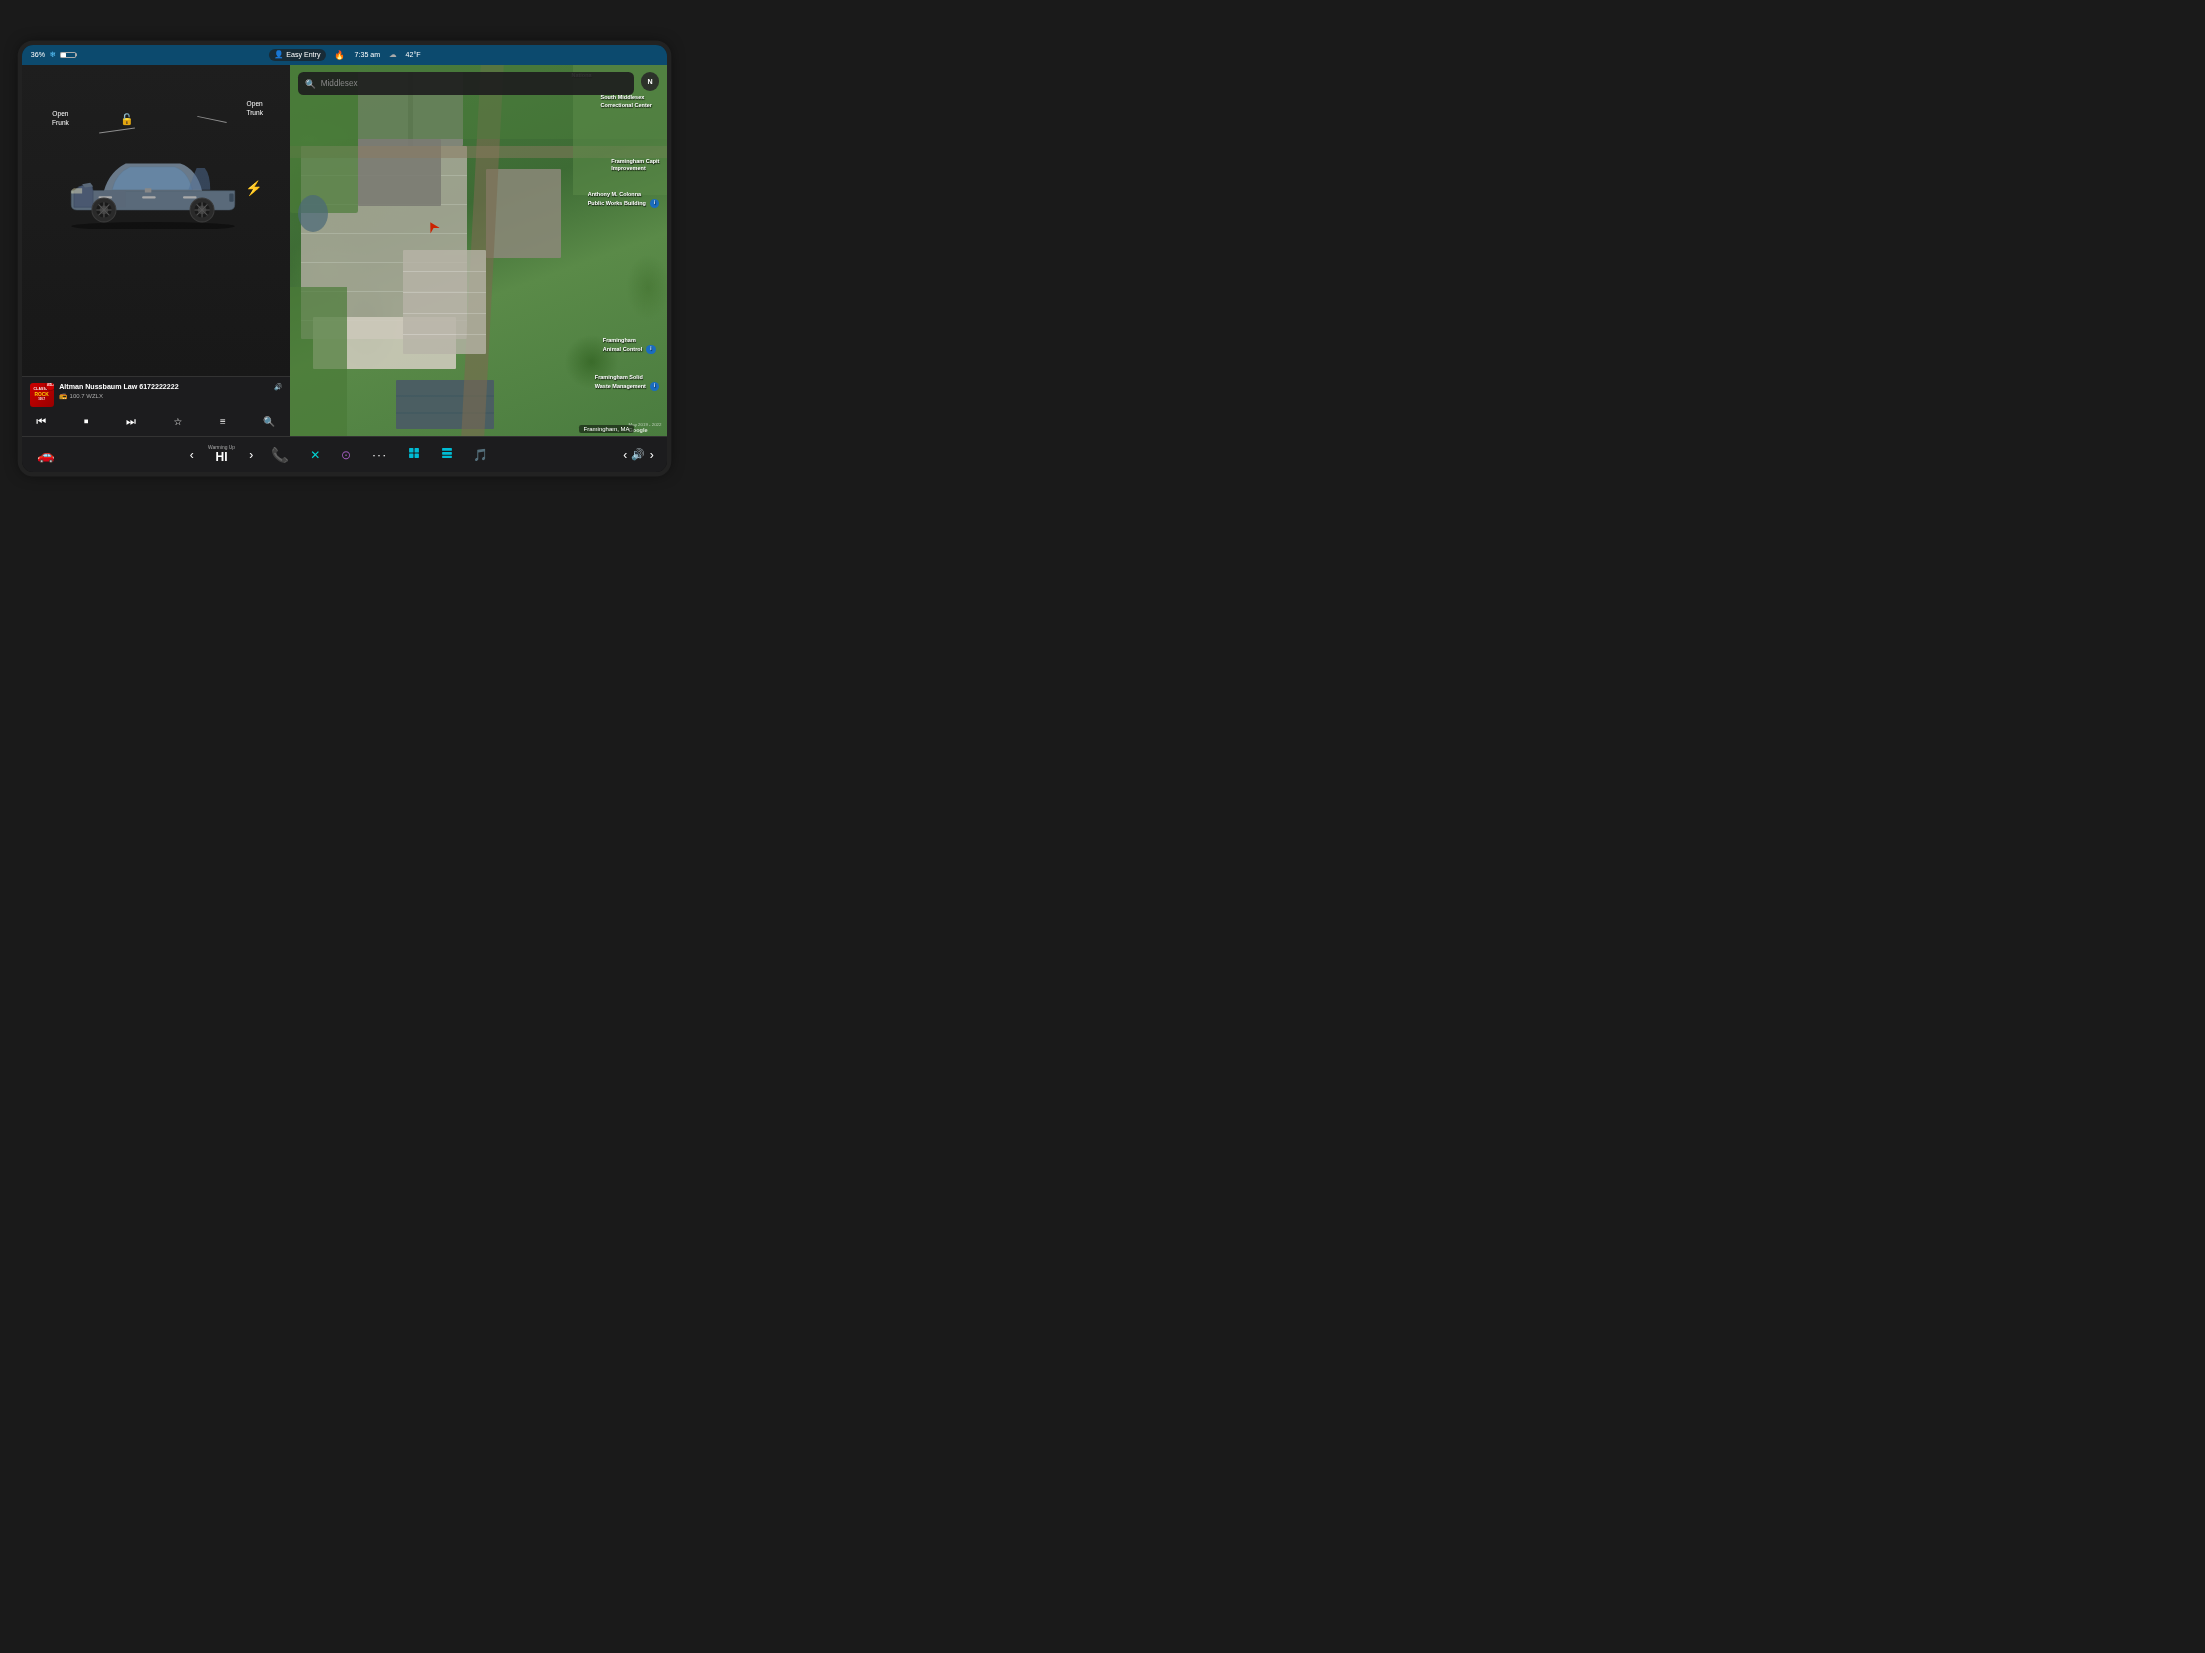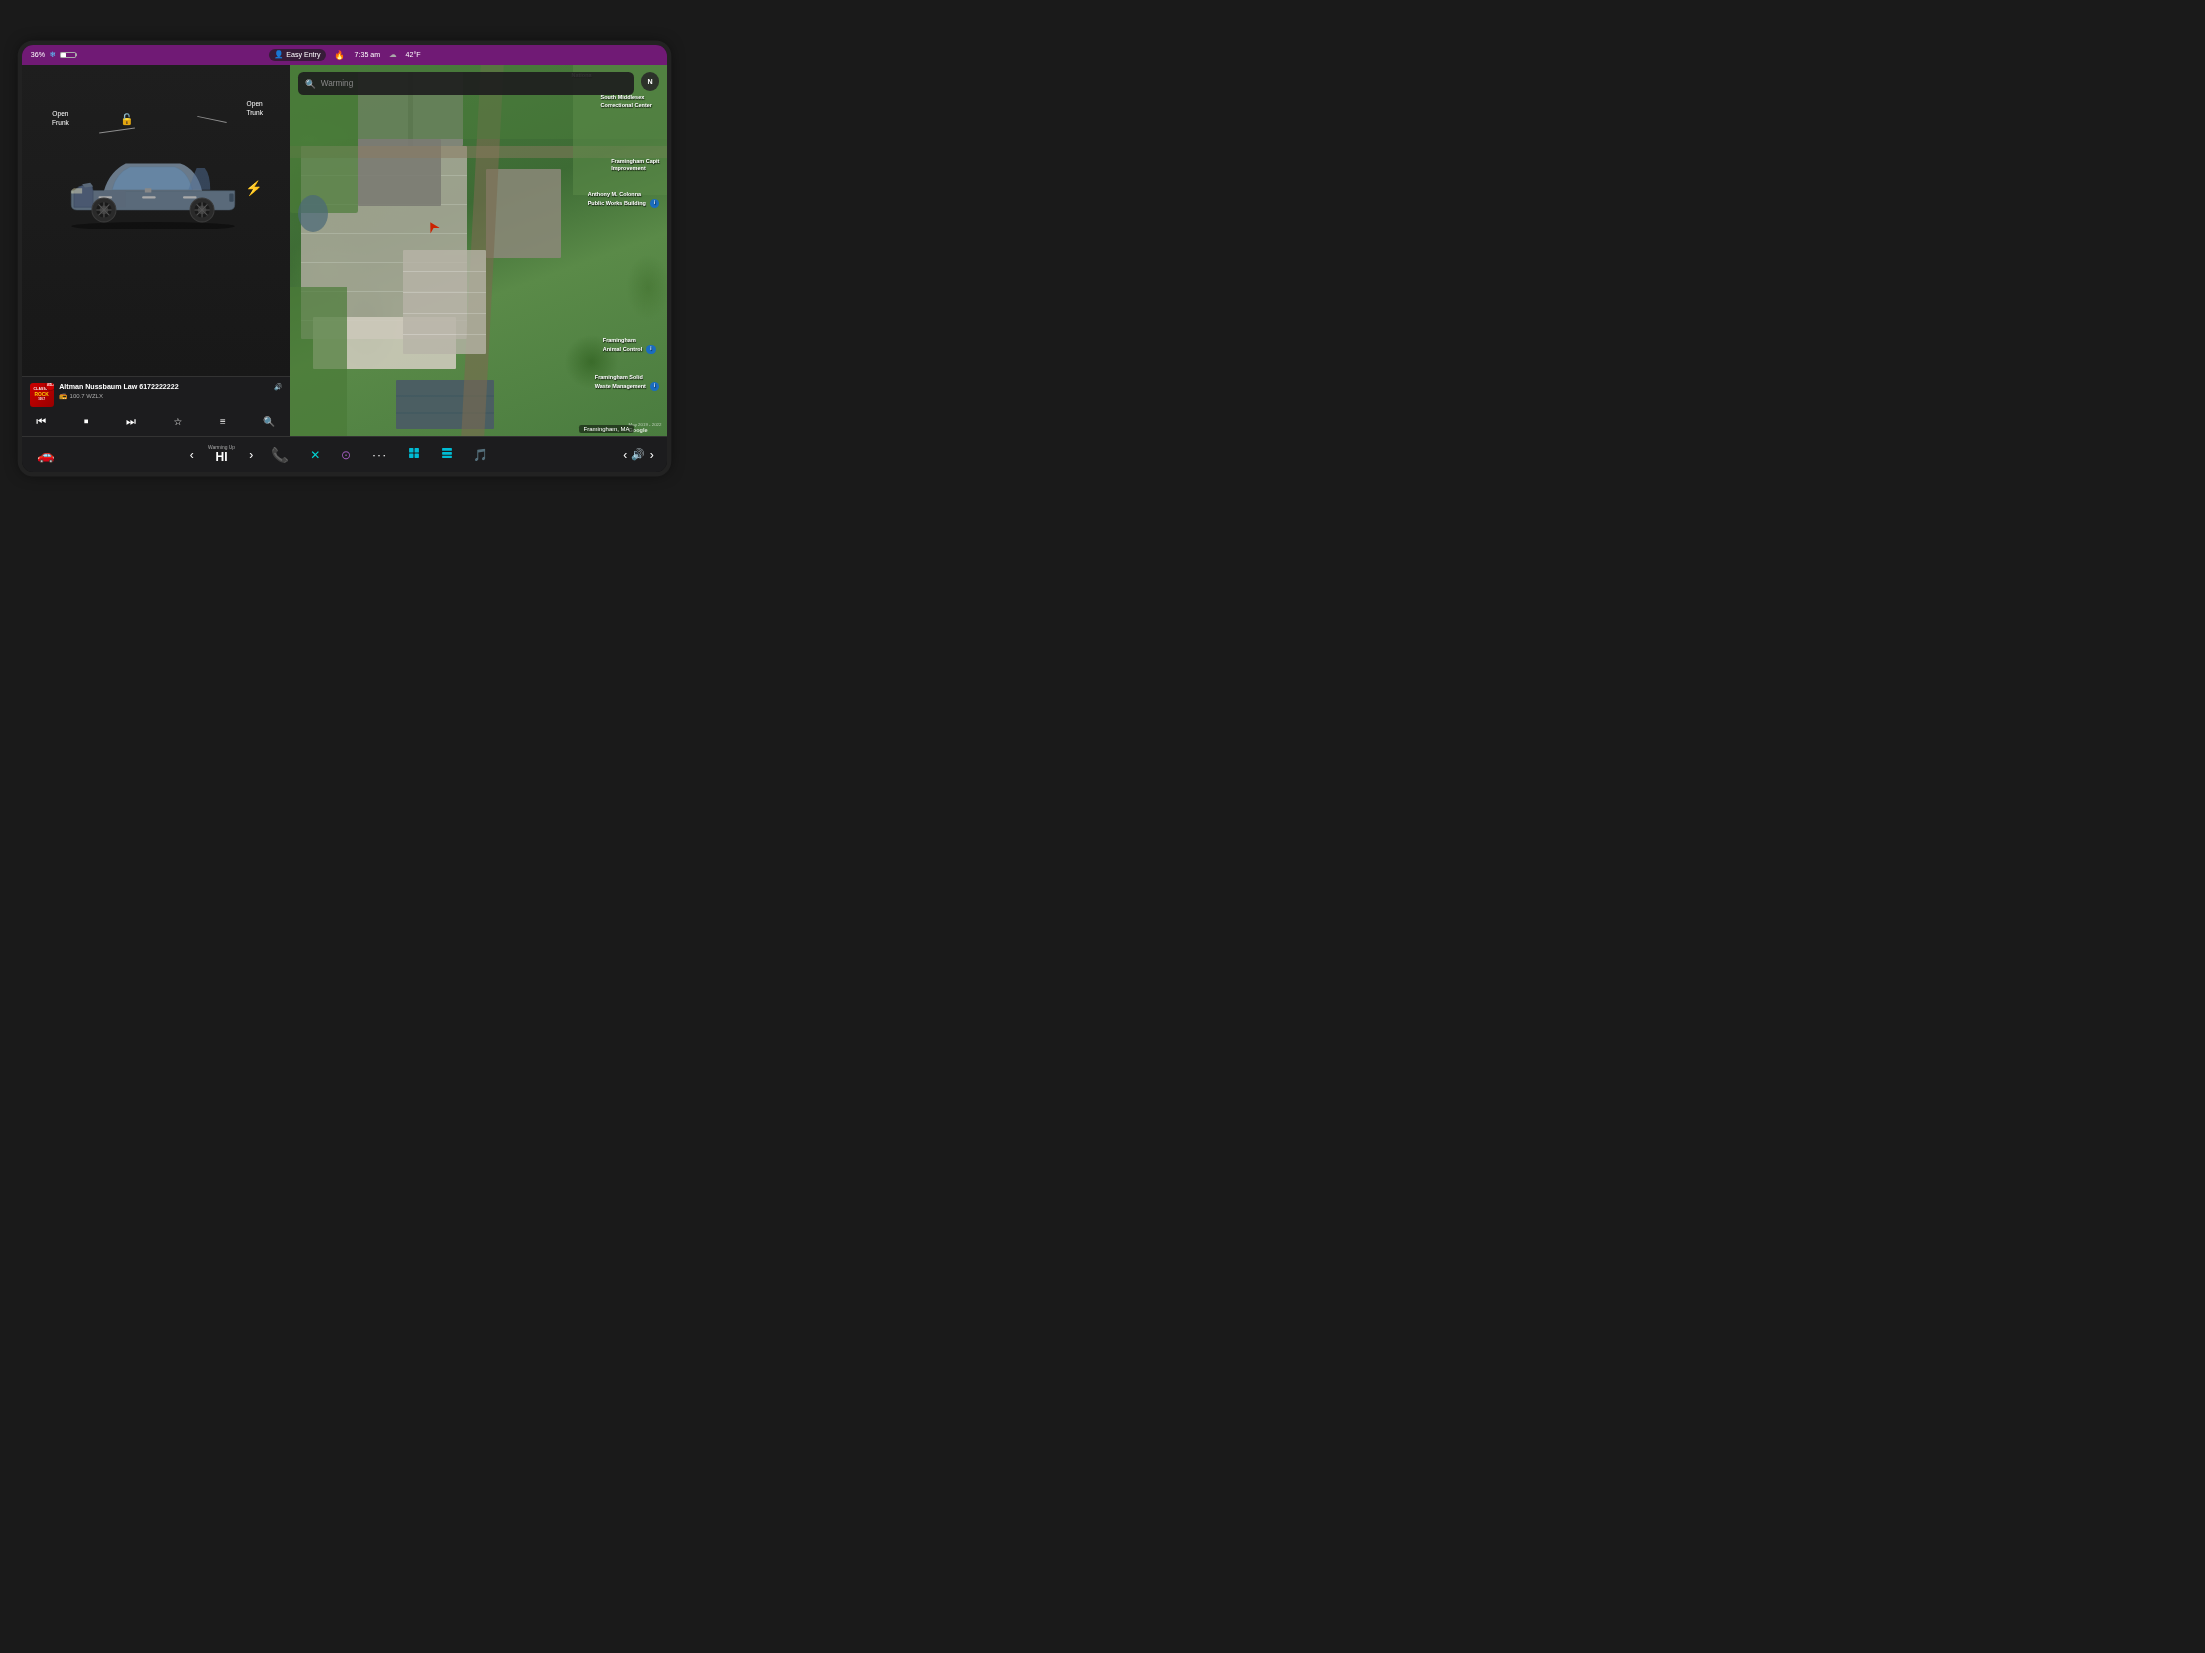--- a/index.html
+++ b/index.html
@@ -22,21 +22,21 @@
       overflow: hidden;
       position: relative;
       display: flex;
       flex-direction: column;
       box-shadow: 0 0 0 4.4px #222, 0 0 16.4px rgba(0,0,0,0.8);
     }
 
     
     .status-bar {
       height: 19.7px;
-      background: #701a75;
+      background: #0c4a6e;
       display: flex;
       align-items: center;
       justify-content: space-between;
       padding: 0 8.8px;
       flex-shrink: 0;
       position: relative;
     }
     .status-left {
       display: flex;
       align-items: center;
@@ -581,21 +581,21 @@
 Waste Management</span>
           <div style="width:9.8px;height:9.8px;background:#1a6cbf;border-radius:50%;display:inline-flex;align-items:center;justify-content:center;font-size:4.9px;margin-left:2.2px;vertical-align:middle;">ℹ</div>
         </div>
 
         <div style="position:absolute;top:2%;right:20%;color:white;font-size:5.5px;font-weight:600;text-shadow:0.5px 0.5px 1.1px rgba(0,0,0,0.9);z-index:5;">
           <span>Nationa</span>
         </div>
 
         <div class="nav-search-bar">
           <span class="nav-search-icon">🔍</span>
-          <span class="nav-search-text">Warming</span>
+          <span class="nav-search-text">Middlesex</span>
         </div>
 
         <div class="north-indicator">
           <span style="color:white;font-weight:bold;font-size:7.1px;">N</span>
         </div>
 
         <div class="map-attribution">
           <div style="color:rgba(255,255,255,0.6);font-size:4.4px;">May 2019 - 2022</div>
           <div style="color:rgba(255,255,255,0.8);font-size:5.5px;font-weight:600;">Google</div>
         </div>

